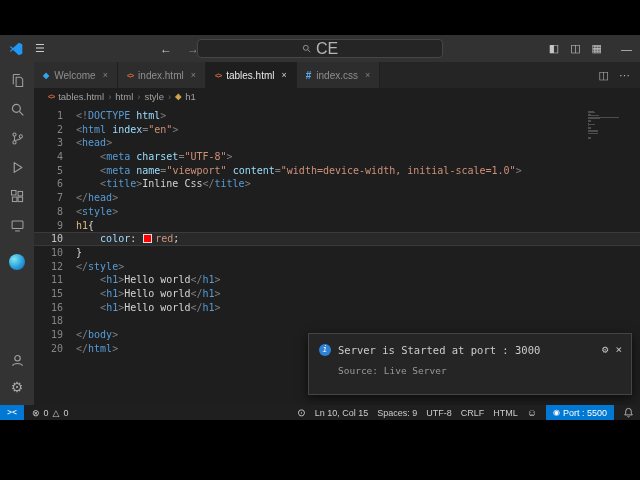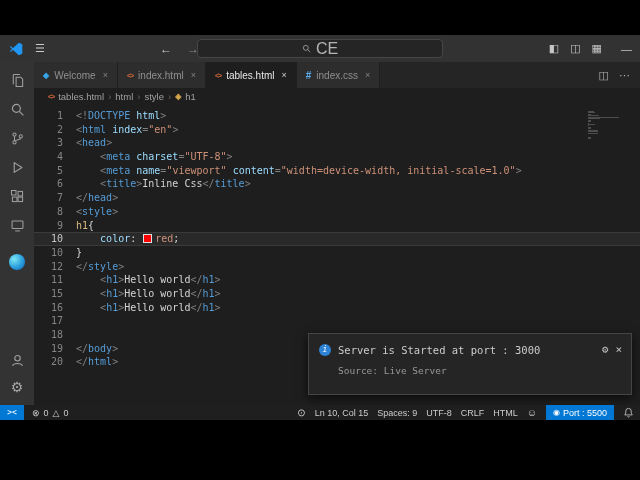--- a/index.html
+++ b/index.html
@@ -270,24 +270,20 @@
                 <span class="ln">11</span>
                 <span class="code"><span class="tk-plain">    </span><span class="tk-punct">&lt;</span><span class="tk-tag">h1</span><span class="tk-punct">&gt;</span><span class="tk-text">Hello world</span><span class="tk-punct">&lt;/</span><span class="tk-tag">h1</span><span class="tk-punct">&gt;</span></span>
               </div>
               <div class="code-line">
                 <span class="ln">15</span>
                 <span class="code"><span class="tk-plain">    </span><span class="tk-punct">&lt;</span><span class="tk-tag">h1</span><span class="tk-punct">&gt;</span><span class="tk-text">Hello world</span><span class="tk-punct">&lt;/</span><span class="tk-tag">h1</span><span class="tk-punct">&gt;</span></span>
               </div>
               <div class="code-line">
                 <span class="ln">16</span>
                 <span class="code"><span class="tk-plain">    </span><span class="tk-punct">&lt;</span><span class="tk-tag">h1</span><span class="tk-punct">&gt;</span><span class="tk-text">Hello world</span><span class="tk-punct">&lt;/</span><span class="tk-tag">h1</span><span class="tk-punct">&gt;</span></span>
-              </div>
-              <div class="code-line">
-                <span class="ln">17</span>
-                <span class="code"></span>
               </div>
               <div class="code-line">
                 <span class="ln">18</span>
                 <span class="code"></span>
               </div>
               <div class="code-line">
                 <span class="ln">19</span>
                 <span class="code"><span class="tk-punct">&lt;/</span><span class="tk-tag">body</span><span class="tk-punct">&gt;</span></span>
               </div>
               <div class="code-line">

